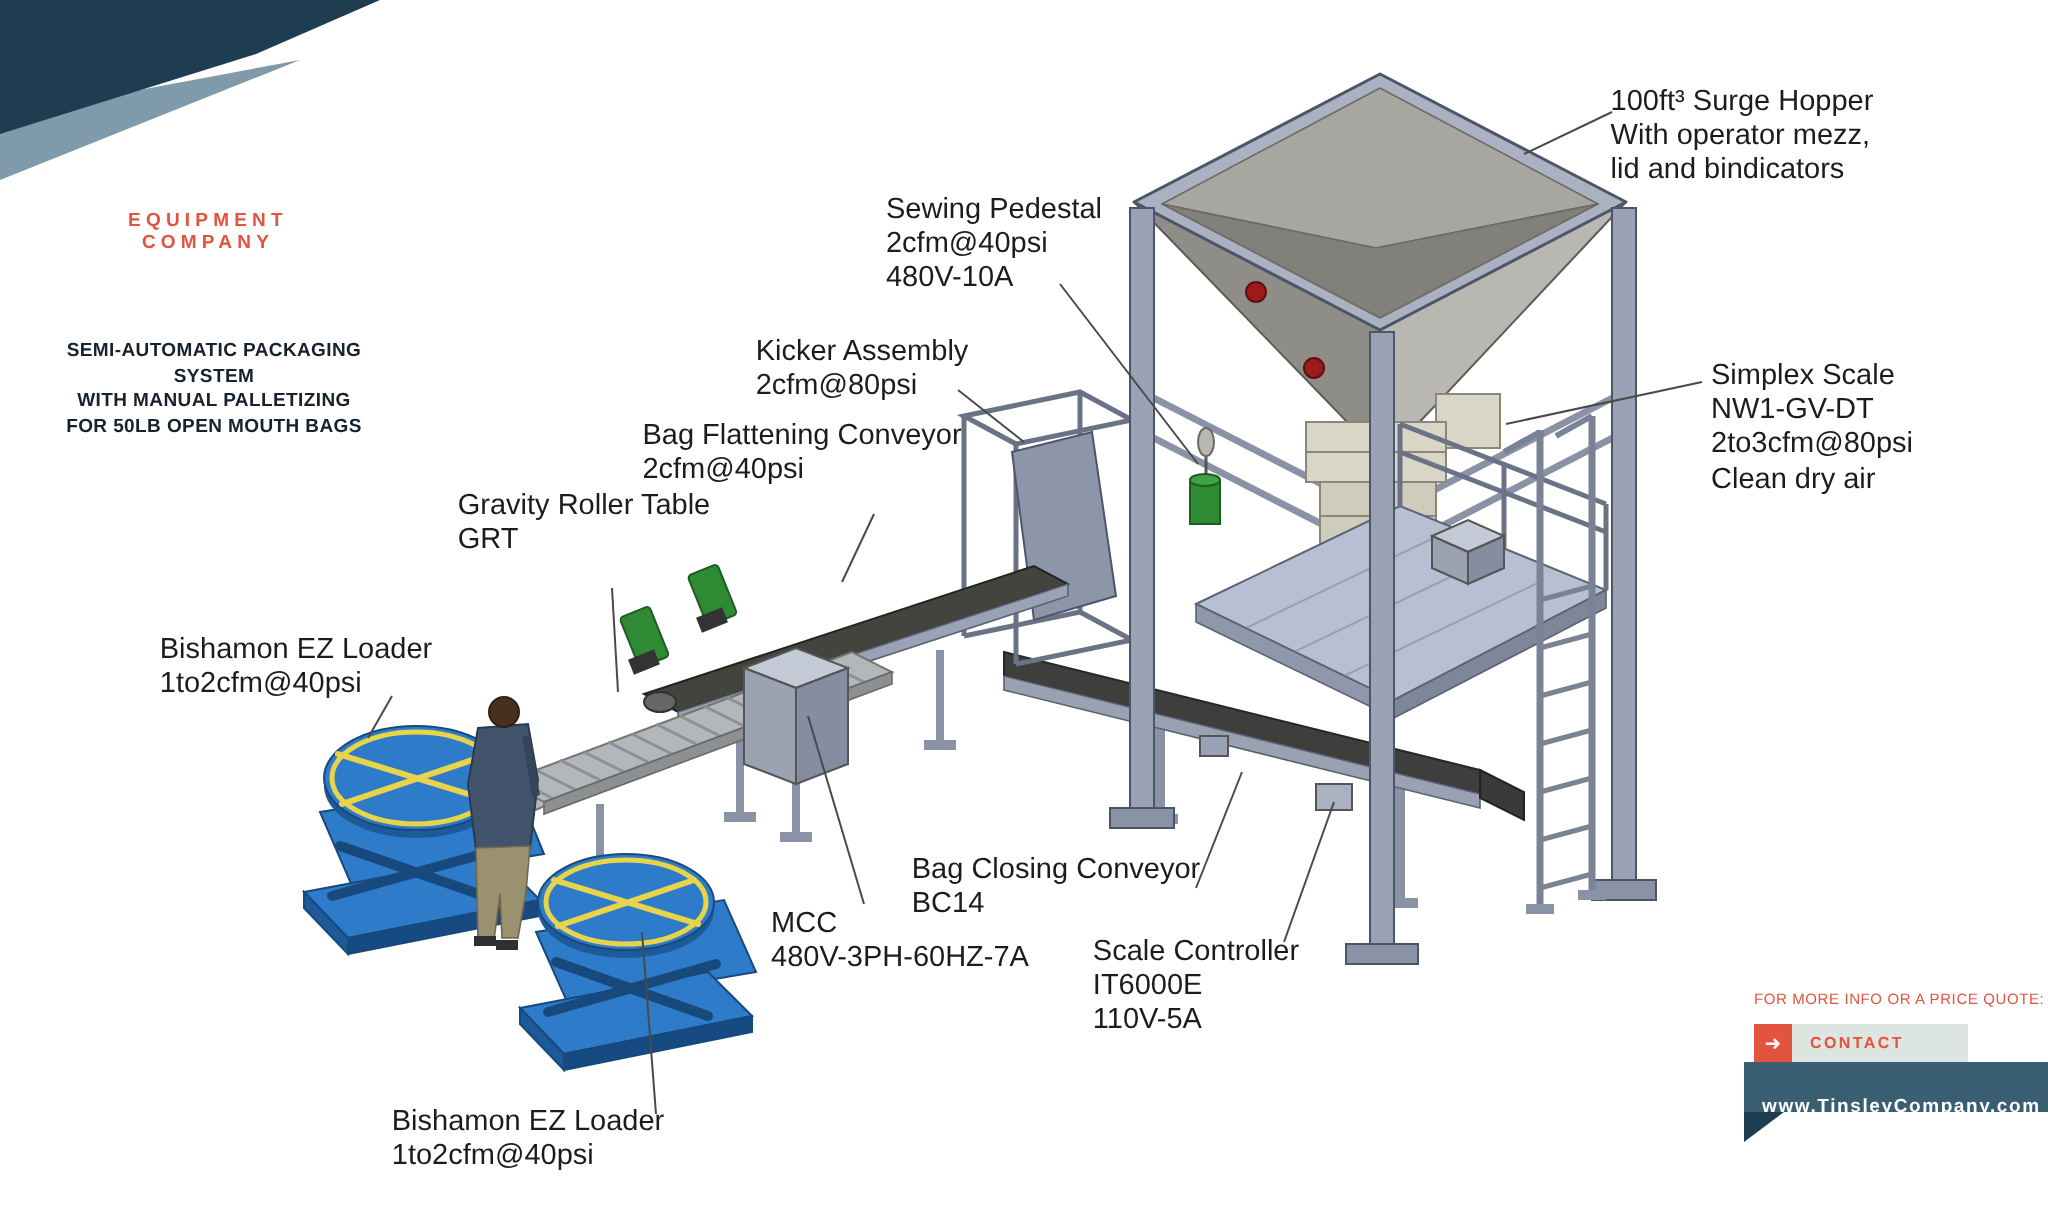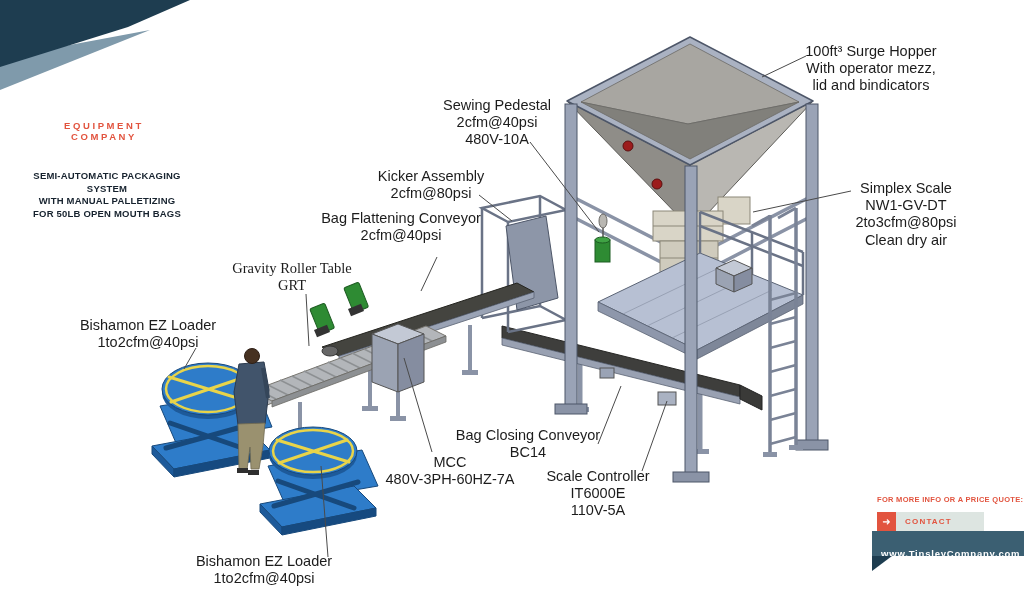--- a/index.html
+++ b/index.html
@@ -4,35 +4,35 @@
 <style>
   :root{
     --accent:#e2543f; --navy:#1e3d50; --steel-light:#7f9aab;
     --banner:#3b5f72; --label-text:#1c1c1c; --logo-blue:#1d3a5a;
   }
   *{margin:0;padding:0;box-sizing:border-box}
   body{font-family:"Liberation Sans",sans-serif;background:#fff}
   .stage{position:relative;width:1024px;height:614px;background:#fff;overflow:hidden}
   #scene{position:absolute;left:0;top:0}
   #leader-lines line{stroke:#4a4a4a;stroke-width:1}
-  .callout{position:absolute;transform:translateX(-50%);text-align:center;
+  .callout{position:absolute;transform:translateX(-50%);
     font-size:14.5px;line-height:17.2px;color:var(--label-text);white-space:nowrap}
   
   .brand{position:absolute;left:36px;top:104px;width:136px;text-align:center}
   .logo{position:relative;display:inline-block;font-weight:bold;font-size:30px;
     letter-spacing:-.5px;color:var(--logo-blue);line-height:32px}
   .t-teal{position:absolute;left:-2px;top:2px;width:13px;height:6px;background:#49758a;
     transform:skewX(-18deg)}
   .t-red{position:absolute;left:2px;top:21px;width:0;height:0;
     border-bottom:9px solid #d94f38;border-left:9px solid transparent}
-  .logo-sub{font-weight:bold;font-size:9.5px;letter-spacing:2.6px;color:var(--accent);margin-top:16px}
+  .logo-sub{font-weight:bold;font-size:9.5px;letter-spacing:2.6px;color:var(--accent);margin-top:1px}
   .tagline{position:absolute;left:18px;top:170px;width:178px;text-align:center;
     font-weight:bold;font-size:9.5px;line-height:12.5px;color:#16222e;letter-spacing:.2px}
   
-  .quote-heading{position:absolute;left:877px;top:495px;font-size:7.5px;font-weight:bold;
+  .quote-heading{position:absolute;left:877px;top:495px;font-size:7.5px;font-weight:normal;
     letter-spacing:.3px;color:var(--accent)}
   .contact-bar{position:absolute;left:877px;top:512px;width:107px;height:19px;
     background:#dde5e1;display:flex;align-items:center}
   .contact-icon{width:19px;height:19px;background:var(--accent);color:#fff;display:flex;
     align-items:center;justify-content:center;font-size:10px;flex:0 0 19px}
   .contact-label{font-size:8px;font-weight:bold;letter-spacing:1.2px;color:var(--accent);
     padding-left:9px}
   .banner{position:absolute;left:872px;top:531px;width:152px;height:25px;background:var(--banner);
     color:#fff;padding:17px 0 0 9px}
   .banner .site{font-size:9.5px;font-weight:bold;letter-spacing:.8px}
@@ -239,21 +239,21 @@
       <div class="callout" style="left: 906px; top: 180px;">
         <div>Simplex Scale</div>
         <div>NW1-GV-DT</div>
         <div>2to3cfm@80psi</div>
         <div>Clean dry air</div>
       </div>
       <div class="callout" style="left: 401px; top: 210px;">
         <div>Bag Flattening Conveyor</div>
         <div>2cfm@40psi</div>
       </div>
-      <div class="callout" style="left: 292px; top: 260px; font-family: Liberation Serif, serif;">
+      <div class="callout" style="left: 292px; top: 245px;">
         <div>Gravity Roller Table</div>
         <div>GRT</div>
       </div>
       <div class="callout" style="left: 148px; top: 317px;">
         <div>Bishamon EZ Loader</div>
         <div>1to2cfm@40psi</div>
       </div>
       <div class="callout" style="left: 528px; top: 427px;">
         <div>Bag Closing Conveyor</div>
         <div>BC14</div>

